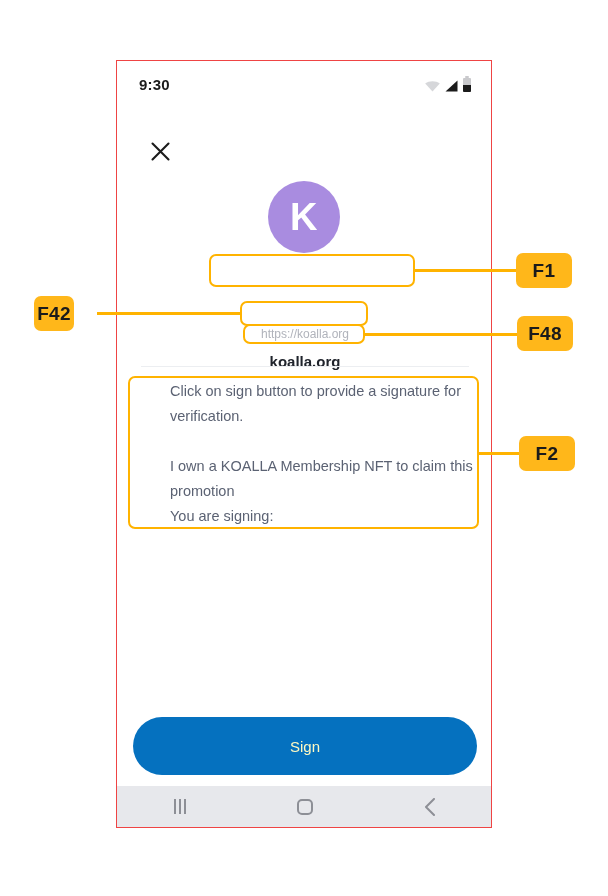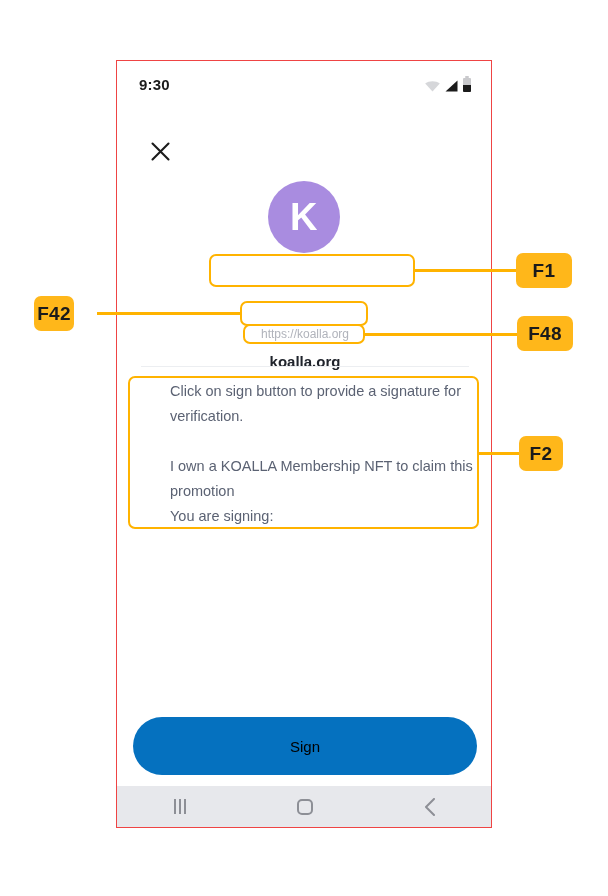--- a/index.html
+++ b/index.html
@@ -108,21 +108,21 @@
   }
   .message p { margin: 0; }
   .message .gap { height: 25px; }
 
   
   .sign-btn {
     position: absolute; left: 16px; top: 656px;
     width: 344px; height: 58px;
     background: #0571bf; border-radius: 29px;
     display: flex; align-items: center; justify-content: center;
-    color: #000000; font-size: 15px; font-weight: 400;
+    color: #fef9c3; font-size: 15px; font-weight: 400;
     cursor: pointer; border: none;
     font-family: "Liberation Sans", sans-serif;
   }
 
   
   .navbar {
     position: absolute; left: 0; bottom: 0;
     width: 376px; height: 41px;
     background: #e7e8ec;
     display: flex; align-items: center; justify-content: space-around;
@@ -238,15 +238,15 @@
   <div class="anno-box" style="left:240px; top:301px; width:128px; height:25px;"></div>
   <div class="anno-line" style="left:97px; top:312px; width:143px;"></div>
   <div class="badge" style="left:34px; top:296px; width:40px; height:35px;">F42</div>
 
   <div class="anno-box" style="left:243px; top:324px; width:122px; height:20px;"></div>
   <div class="anno-line" style="left:365px; top:333px; width:152px;"></div>
   <div class="badge" style="left:517px; top:316px; width:56px; height:35px;">F48</div>
 
   <div class="anno-box" style="left:128px; top:376px; width:351px; height:153px;"></div>
   <div class="anno-line" style="left:479px; top:452px; width:40px;"></div>
-  <div class="badge" style="left:519px; top:436px; width:44px; height:35px;">F2</div>
+  <div class="badge" style="left:519px; top:436px; width:56px; height:35px;">F2</div>
 
 </div>
 
 </body></html>

